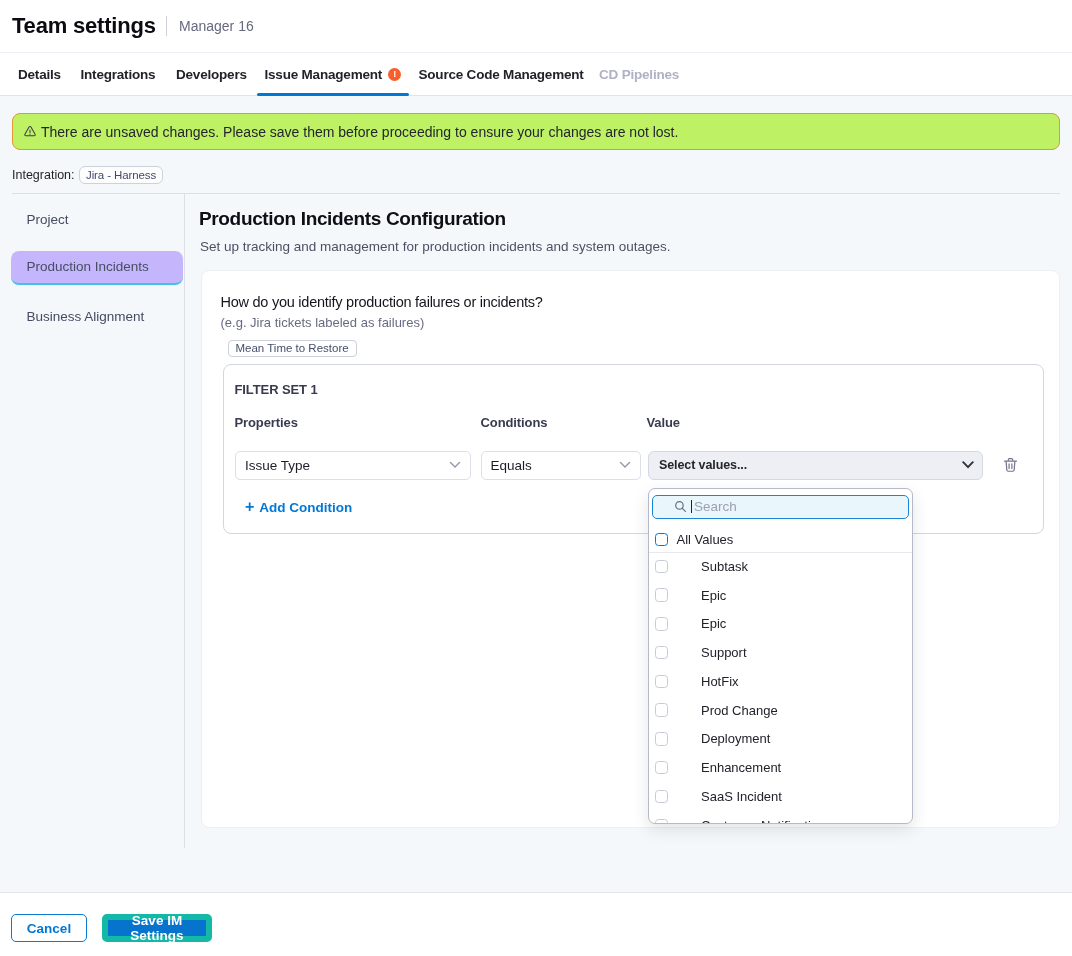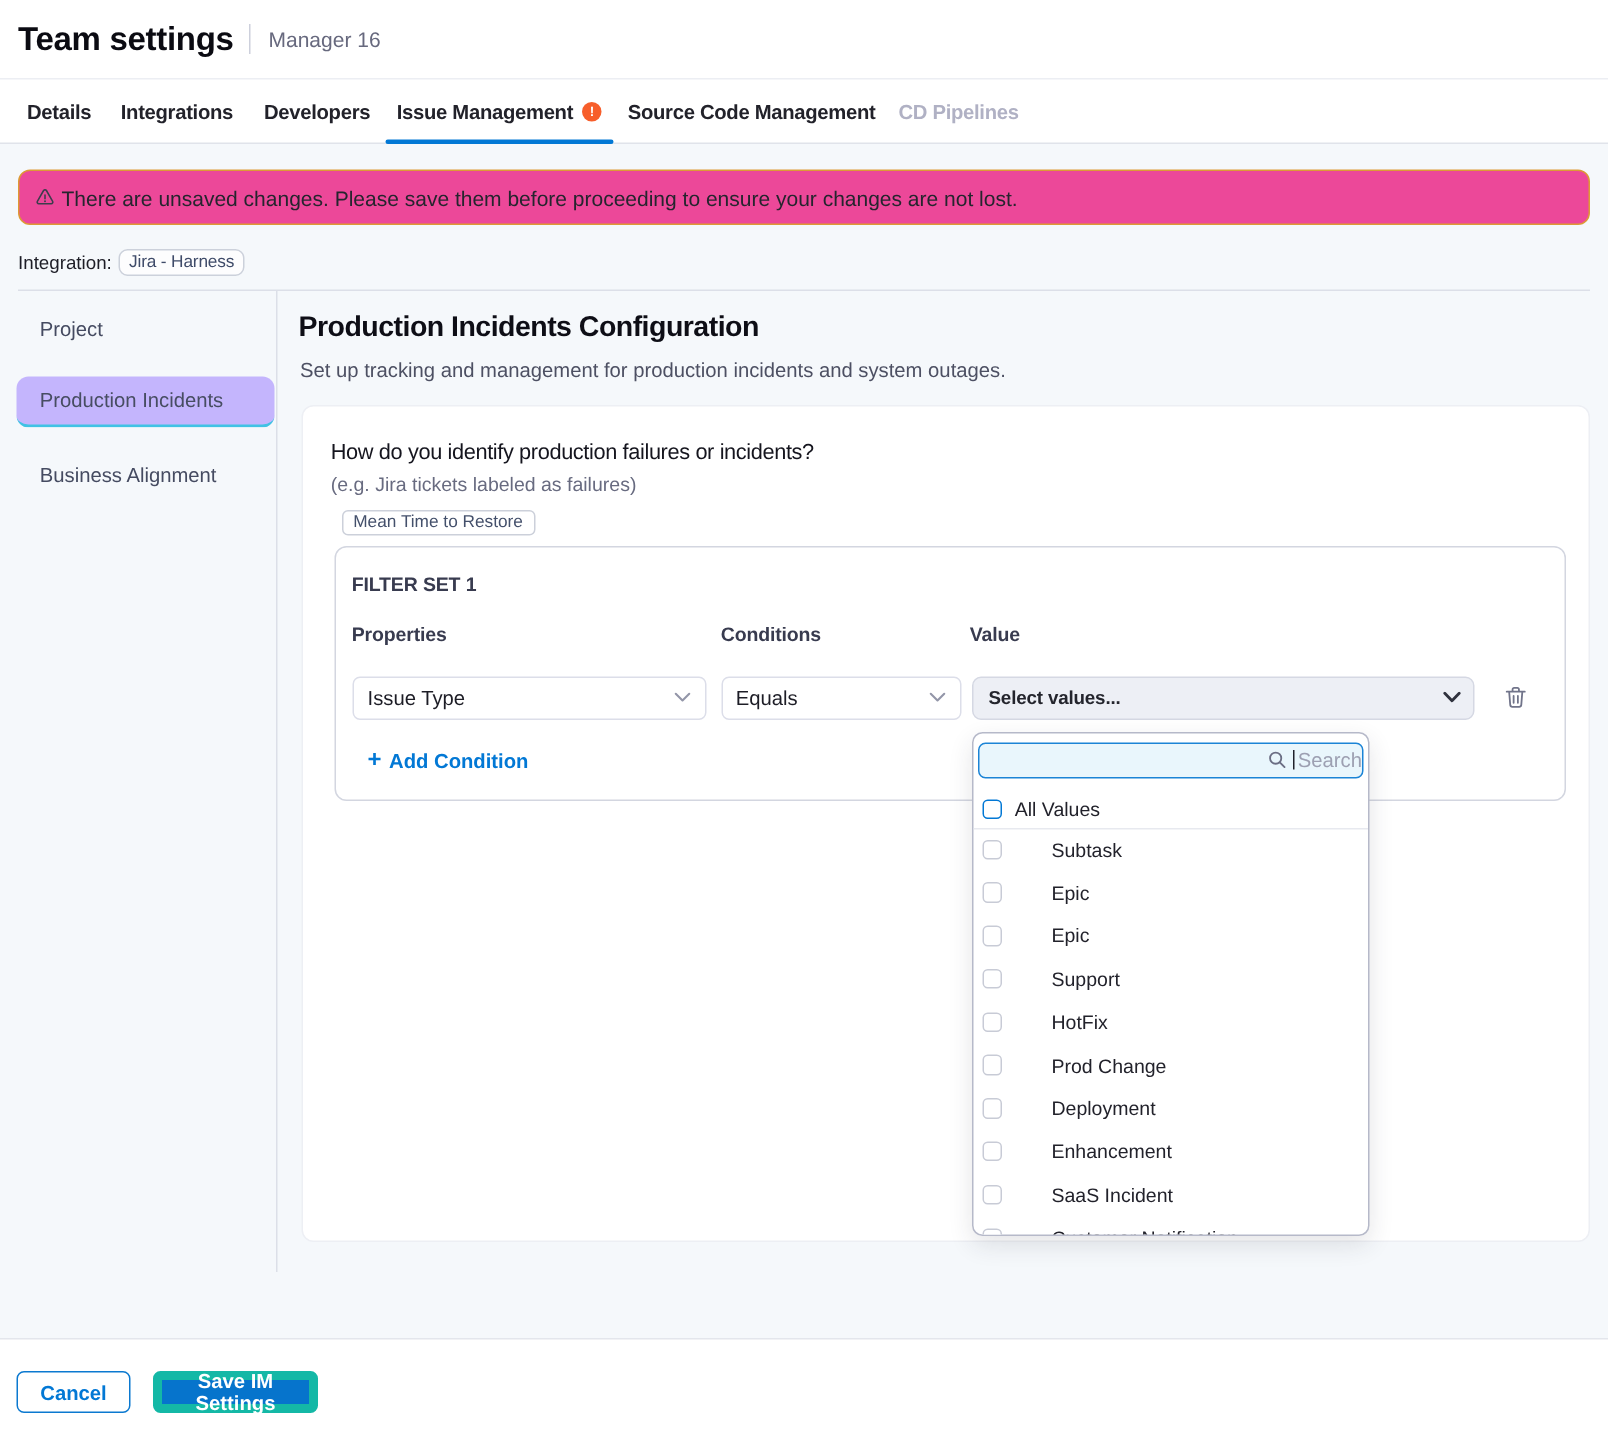--- a/index.html
+++ b/index.html
@@ -25,21 +25,21 @@
   .tab.disabled { color:#b0b1c4; }
   .tab-badge { display:inline-flex; align-items:center; justify-content:center;
     width:13px; height:13px; border-radius:50%; background:var(--badge); color:#fff;
     font-size:9px; font-weight:700; margin-left:6px; }
 
   
   .page-bg { position:absolute; left:0; top:96px; width:1072px; height:796px; background:#f5f8fb; }
 
   
   .banner { position:absolute; left:12px; top:113px; width:1048px; height:37px;
-    background:#ec4899; border:1px solid #dd9a35; border-radius:8px;
+    background:#bef264; border:1px solid #dd9a35; border-radius:8px;
     display:flex; align-items:center; padding-left:9.5px; }
   .banner svg { flex:0 0 auto; }
   .banner-text { margin-left:4.5px; font-size:14px; color:#25252e; }
 
   
   .integration-label { position:absolute; left:12px; top:168px; font-size:12.5px; color:#1d1d26; }
   .integration-chip { position:absolute; left:79px; top:166px; height:18px; padding:0 6px;
     border:1px solid #ccd1db; border-radius:6px; background:#fdfdfe;
     font-size:11.5px; letter-spacing:-0.1px; color:#3f4b69; display:inline-flex; align-items:center; }
 
@@ -84,21 +84,21 @@
   .add-cond { position:absolute; left:21.5px; top:133px; display:flex; align-items:center;
     font-size:13.5px; font-weight:700; color:var(--accent); cursor:pointer; }
   .add-cond .plus { font-size:16px; font-weight:700; margin-right:5px; }
 
   
   .dropdown { position:absolute; left:647.5px; top:488px; width:265px; height:336px;
     background:#fff; border:1px solid #b6b9c9; border-radius:7px;
     box-shadow:0 6px 16px rgba(40,41,61,0.12); overflow:hidden; z-index:5; }
   .dd-search { position:absolute; left:3.5px; top:5.5px; width:257px; height:24.5px;
     background:#e9f6fc; border:1.5px solid #1b84d6; border-radius:5px;
-    display:flex; align-items:center; padding-left:5px;justify-content:flex-end; }
+    display:flex; align-items:center; padding-left:21px; }
   .dd-caret { width:1px; height:13px; background:#20212b; margin-left:4px; }
   .dd-placeholder { margin-left:2px; font-size:13.5px; color:#9da0b2; }
   .dd-allrow { position:absolute; left:0; top:31px; width:100%; height:33px;
     border-bottom:1px solid #e7e9ef; display:flex; align-items:center;
     padding:7px 0 0 6px; cursor:pointer; }
   .dd-list { position:absolute; left:0; top:61.5px; width:100%; padding-top:1.5px; }
   .dd-item { height:28.78px; display:flex; align-items:center; padding-left:6px; cursor:pointer; }
   .checkbox { flex:0 0 auto; width:13.5px; height:13.5px; border:1.5px solid #c8cbd6;
     border-radius:3.5px; background:#fff; }
   .checkbox.focus { border-color:#0278d5; }

